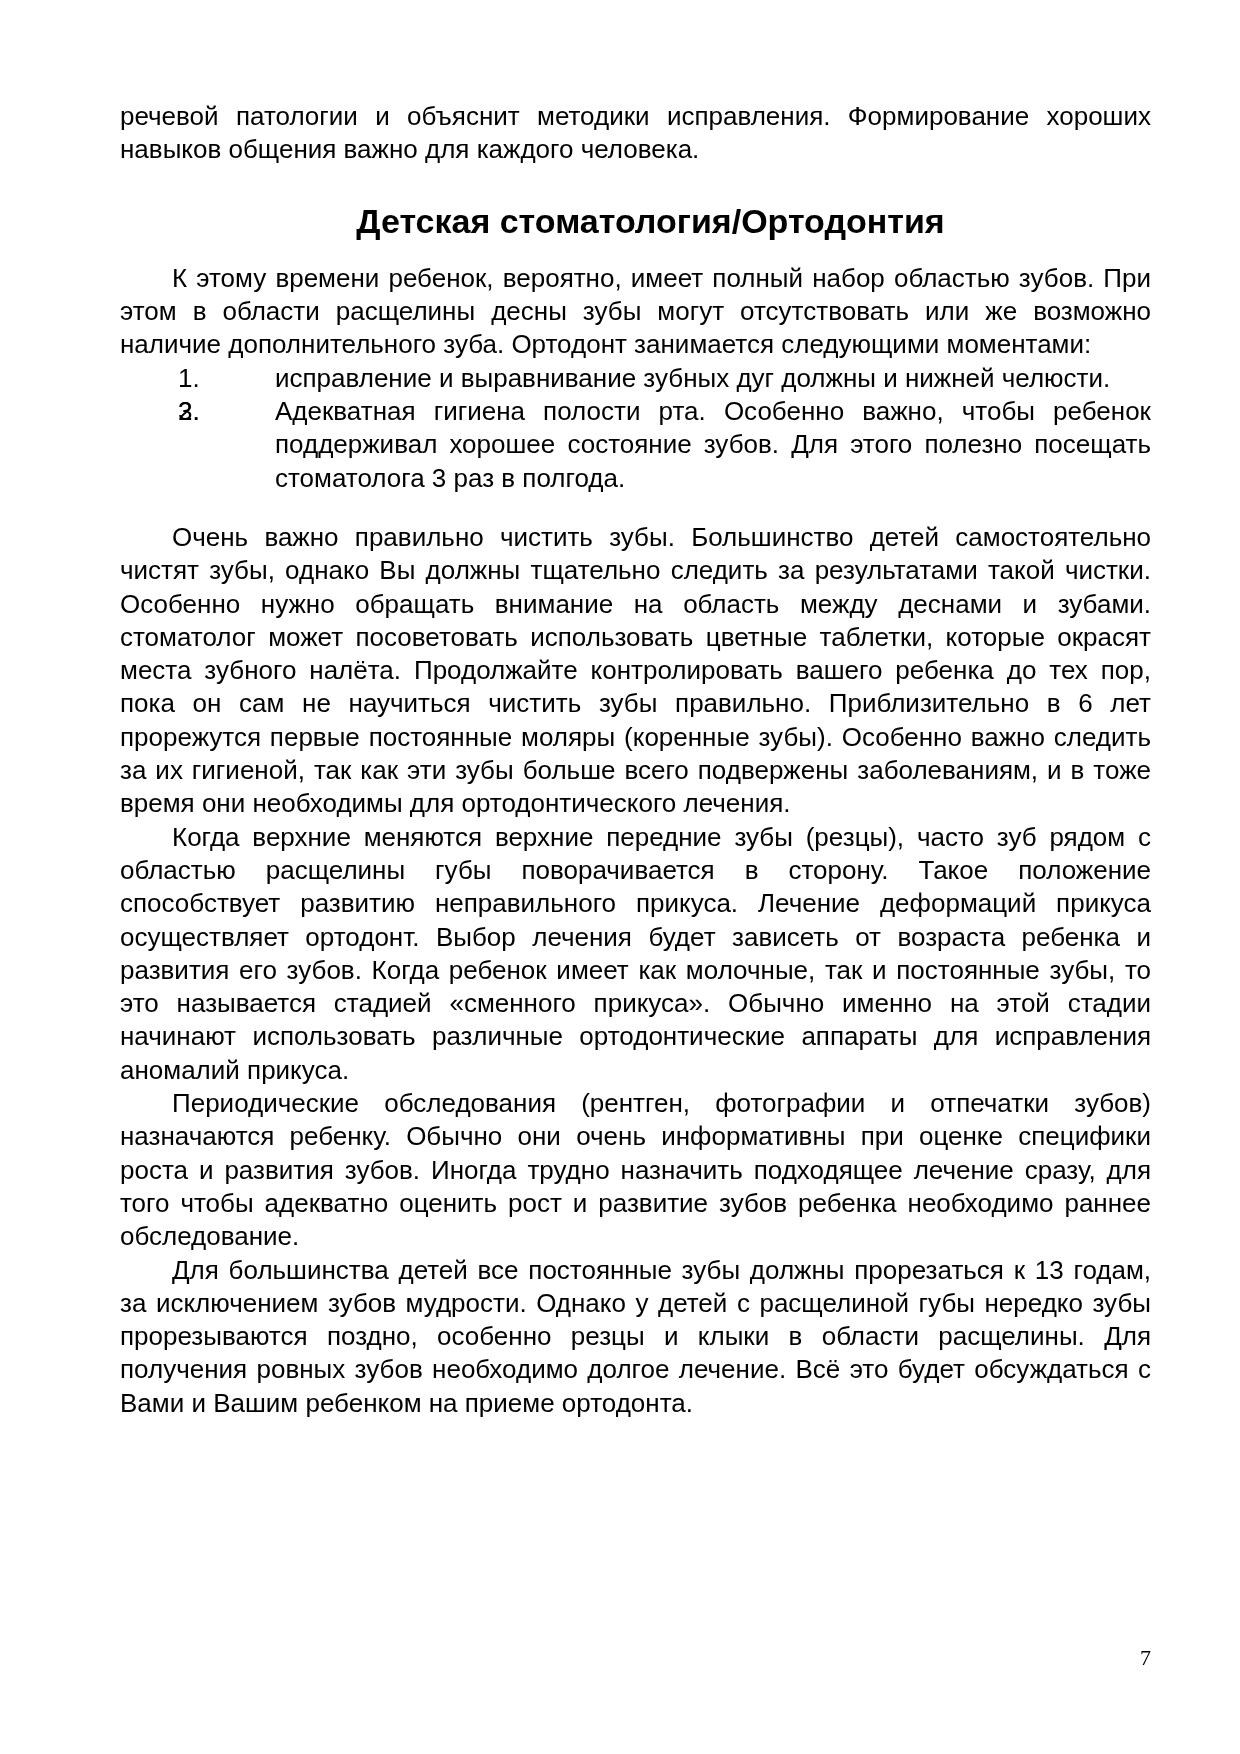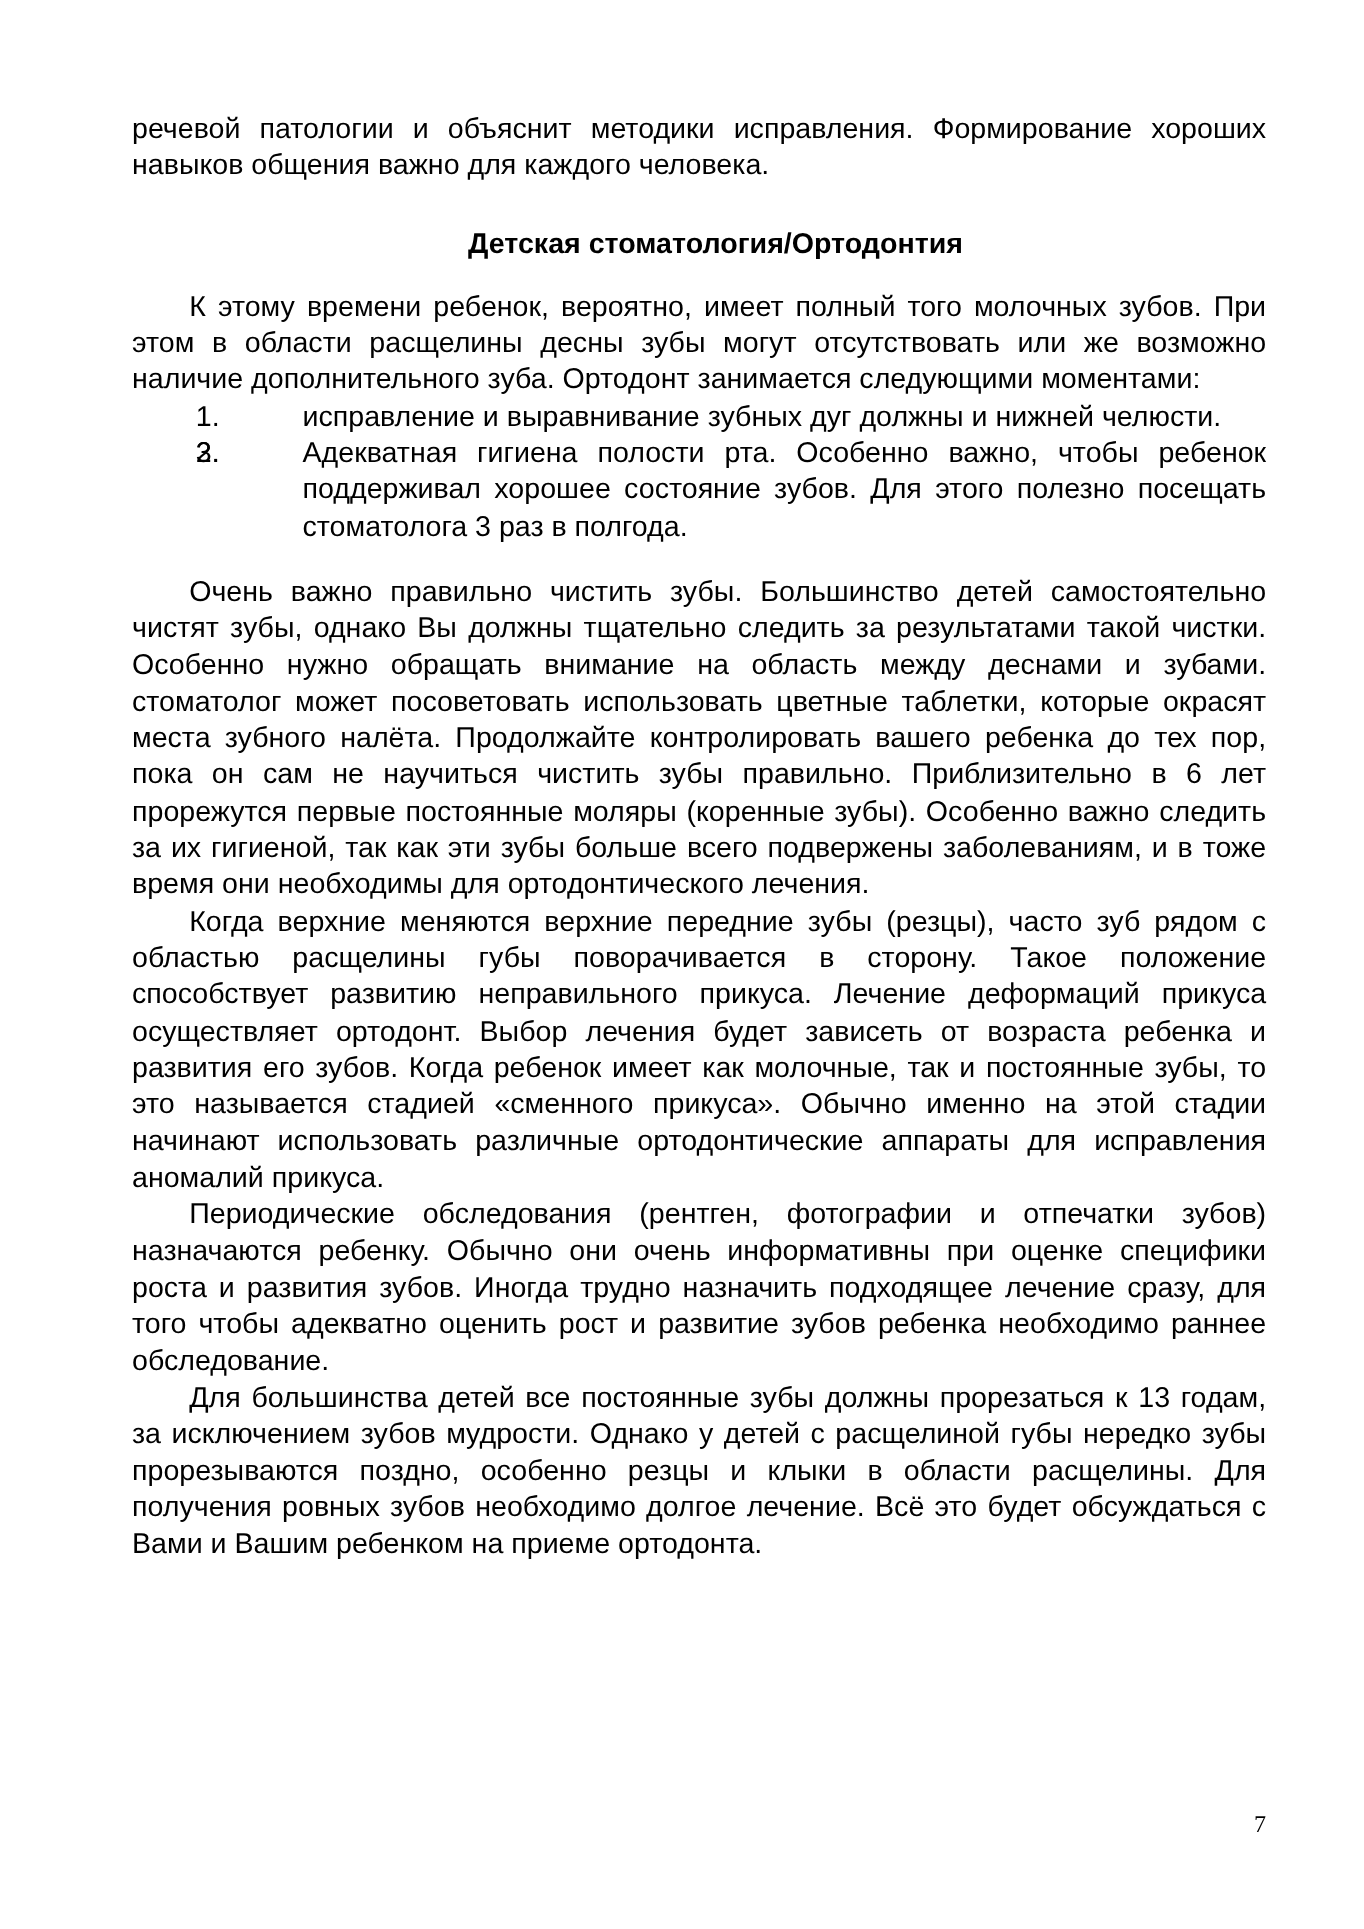--- a/index.html
+++ b/index.html
@@ -29,21 +29,21 @@
     }
     .indent {
       text-indent: 52px;
     }
     .heading {
       font-weight: bold;
       text-align: center;
       margin-left: 30px;
       margin-top: 38px;
       margin-bottom: 24px;
-      font-size: 26px;
+      font-size: 34px;
     }
     .list {
       margin: 0;
       padding: 0;
       list-style: none;
     }
     .list-item {
       position: relative;
       padding-left: 155px;
       text-align: justify;
@@ -67,21 +67,21 @@
     }
   </style>
 </head>
 <body>
 
 <div class="page">
   <p>речевой патологии и объяснит методики исправления. Формирование хороших навыков общения важно для каждого человека.</p>
 
   <div class="heading">Детская стоматология/Ортодонтия</div>
 
-  <p class="indent">К этому времени ребенок, вероятно, имеет полный того молочных зубов. При этом в области расщелины десны зубы могут отсутствовать или же возможно наличие дополнительного зуба. Ортодонт занимается следующими моментами:</p>
+  <p class="indent">К этому времени ребенок, вероятно, имеет полный набор областью зубов. При этом в области расщелины десны зубы могут отсутствовать или же возможно наличие дополнительного зуба. Ортодонт занимается следующими моментами:</p>
 
   <ol class="list">
     <li class="list-item">
       <span class="list-num">1.</span>
       <span>исправление и выравнивание зубных дуг должны и нижней челюсти.</span>
     </li>
     <li class="list-item">
       <span class="list-num">2.</span>
     </li>
     <li class="list-item">

